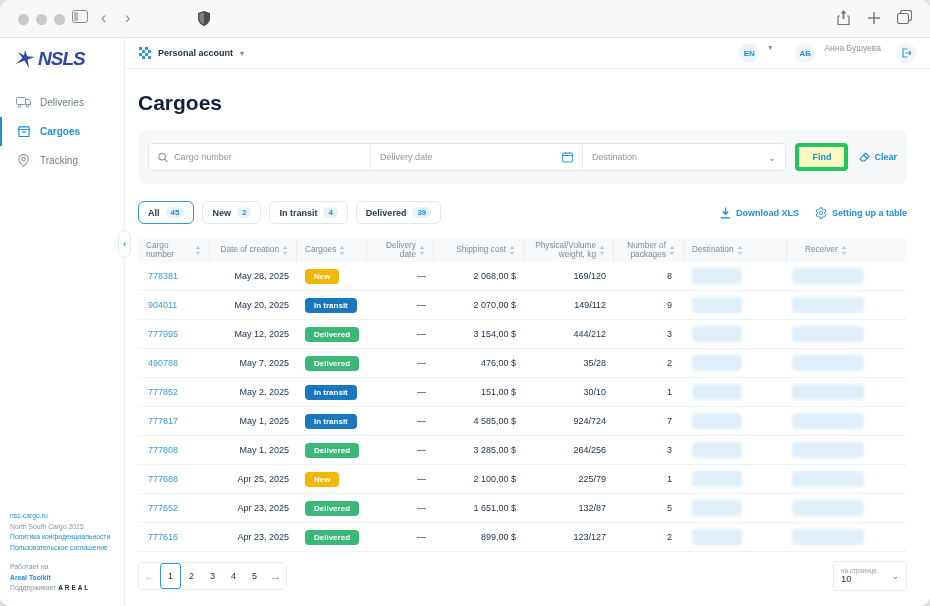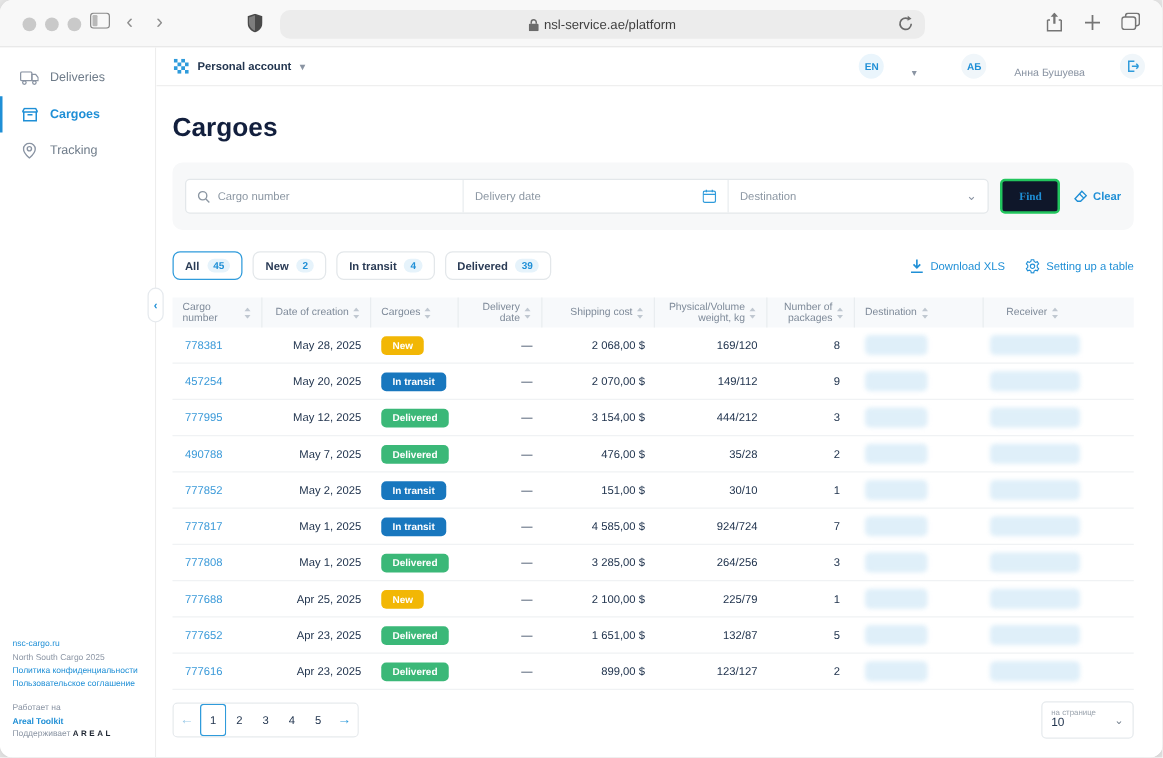--- a/index.html
+++ b/index.html
@@ -32,47 +32,47 @@
   .sb-footer { position:absolute; left:10px; bottom:12px; width:112px; font-size:6.8px; line-height:1.55; }
   .sb-footer a, .sb-link { color:#1f8fd6; text-decoration:none; display:block; }
   .sb-gray { color:#8a94a3; }
   .areal-brand { color:#1c2430; font-weight:bold; letter-spacing:2px; font-size:6.4px; }
   .collapse-handle { position:absolute; left:118px; top:230px; width:13px; height:28px; background:#fff; border:1px solid #e6eaee; border-radius:7px; z-index:5; display:flex; align-items:center; justify-content:center; color:#1f8fd6; font-size:9px; font-weight:bold; cursor:pointer; }
 
   
   .app-header { height:31px; border-bottom:1px solid #efefef; display:flex; align-items:center; padding:0 14px; }
   .acct { display:flex; align-items:center; gap:7px; font-size:9px; font-weight:bold; color:#22354f; cursor:pointer; }
   .chev { color:#8a94a3; font-size:8px; }
-  .hdr-right { margin-left:auto; display:flex; align-items:flex-end; gap:22px; }
+  .hdr-right { margin-left:auto; display:flex; align-items:flex-start; gap:9px; }
   .circ { width:20px; height:20px; border-radius:50%; background:#eaf5fc; color:#1f8fd6; font-size:8px; font-weight:bold; display:flex; align-items:center; justify-content:center; cursor:pointer; }
   .circ.lite { background:#f0f6fa; }
   .user-name { font-size:8.5px; color:#8a94a3; }
 
   
   .content { padding:0 23px 0 13px; }
   .page-title { font-size:21px; font-weight:bold; color:#121f3d; margin:22px 0 0 0; }
 
   .filter-panel { margin-top:15px; background:#f7f8f9; border-radius:8px; padding:13px 10px; display:flex; align-items:center; }
   .fields { display:flex; background:#fff; border:1px solid #e3e7ea; border-radius:4px; height:28px; flex:1; }
   .field { display:flex; align-items:center; gap:6px; padding:0 9px; border-right:1px solid #e9edf0; }
   .field:last-child { border-right:none; }
   .field input { border:none; outline:none; font-size:9px; color:#22354f; width:100%; font-family:inherit; background:transparent; }
   .field input::placeholder { color:#8c97a3; }
   .f-search { width:222px; }
   .f-date { width:212px; }
   .f-dest { flex:1; justify-content:space-between; }
-  .btn-find { margin-left:9px; height:28px; padding:0 13px; border:2px solid #22c55e; border-radius:4px; background:#0f172a; color:#1f8fd6; font-size:9px; font-weight:bold; cursor:pointer; font-family:Liberation Serif, serif; }
+  .btn-find { margin-left:9px; height:28px; padding:0 13px; border:4px solid #22c55e; border-radius:4px; background:#fef9c3; color:#1f8fd6; font-size:9px; font-weight:bold; cursor:pointer; font-family:Liberation Sans, sans-serif; }
   .btn-clear { margin-left:11px; display:flex; align-items:center; gap:4px; color:#1f8fd6; font-size:9px; font-weight:bold; cursor:pointer; background:none; border:none; font-family:inherit; }
 
   .tabs-row { margin-top:17px; display:flex; align-items:center; }
   .tab { display:flex; align-items:center; gap:6px; border:1px solid #e3e7ea; border-radius:6px; background:#fff; padding:5px 9px; margin-right:8px; font-size:9px; color:#2a3b55; font-weight:bold; cursor:pointer; font-family:inherit; }
   .tab.active { border-color:#2f9bdb; }
   .tab .cnt { background:#e6f3fb; color:#1f8fd6; border-radius:8px; padding:1px 5px; font-size:8px; font-weight:bold; }
   .tab-actions { margin-left:auto; display:flex; align-items:center; gap:16px; }
-  .link-act { display:flex; align-items:center; gap:5px; color:#1f8fd6; font-size:9px; font-weight:normal; cursor:pointer; background:none; border:none; font-family:inherit; }
+  .link-act { display:flex; align-items:center; gap:5px; color:#1f8fd6; font-size:9px; font-weight:bold; cursor:pointer; background:none; border:none; font-family:inherit; }
 
   
   .table { margin-top:14px; --cols:72px 87px 70px 67px 90px 90px 70px 103px 1fr; }
   .t-header { display:grid; grid-template-columns:var(--cols); background:#f7f9fb; height:24px; }
   .th { display:flex; align-items:center; gap:3px; font-size:8.3px; color:#7e8a99; padding:0 8px; border-right:1px solid #e9edf0; line-height:1.1; cursor:pointer; }
   .th:last-child { border-right:none; }
   .th.r { justify-content:flex-end; text-align:right; }
   .th .sort { flex:0 0 auto; }
   .t-row { display:grid; grid-template-columns:var(--cols); height:29px; align-items:center; border-bottom:1px solid #f0f2f4; }
   .td { font-size:9px; color:#22354f; padding:0 8px; white-space:nowrap; }
@@ -119,33 +119,20 @@
         </svg>
     </div>
     <div class="chrome-ic nav-ch" style="left:101px;top:9px;">‹</div>
     <div class="chrome-ic nav-ch" style="left:125px;top:9px;">›</div>
     <div class="chrome-ic" style="left:198px;top:11px;">
       <svg width="12" height="15" viewBox="0 0 12 15">
           <path d="M6 0 L12 2 V7 C12 11 9.4 13.8 6 15 C2.6 13.8 0 11 0 7 V2 Z" fill="#4a4a4a"></path>
           <path d="M6 1.2 V13.6 C3.3 12.5 1.2 10.2 1.2 7 V2.9 Z" fill="#7e7e7e"></path>
         </svg>
     </div>
-    <div class="url-pill">
-      <svg width="8" height="10" viewBox="0 0 8 10">
-          <rect x="0" y="4" width="8" height="6" rx="1" fill="#6b6b6b"></rect>
-          <path d="M2 4 V2.8 C2 1.6 2.9 0.8 4 0.8 C5.1 0.8 6 1.6 6 2.8 V4" fill="none" stroke="#6b6b6b" stroke-width="1.2"></path>
-        </svg>
-      <span>nsl-service.ae/platform</span>
-      <span class="url-reload">
-        <svg width="13" height="14" viewBox="0 0 13 14">
-            <path d="M11 7 A4.5 4.5 0 1 1 8.5 3" fill="none" stroke="#6b6b6b" stroke-width="1.3"></path>
-            <path d="M8.2 0.6 L11.2 3 L8 4.6 Z" fill="#6b6b6b"></path>
-          </svg>
-      </span>
-    </div>
     <div class="chrome-ic" style="right:80px;top:10px;">
       <svg width="13" height="16" viewBox="0 0 13 16">
           <path d="M6.5 0 L9.5 3.4 H7.4 V9 H5.6 V3.4 H3.5 Z" fill="#757575"></path>
           <path d="M1 6 H3 M10 6 H12 M1 6 V14.5 H12 V6" fill="none" stroke="#757575" stroke-width="1.2"></path>
         </svg>
     </div>
     <div class="chrome-ic" style="right:50px;top:12px;">
       <svg width="12" height="12" viewBox="0 0 12 12">
           <path d="M6 0 V12 M0 6 H12" stroke="#757575" stroke-width="1.4"></path>
         </svg>
@@ -154,20 +141,28 @@
       <svg width="15" height="14" viewBox="0 0 15 14">
           <rect x="3.5" y="0.5" width="11" height="10" rx="2" fill="none" stroke="#757575" stroke-width="1.2"></rect>
           <rect x="0.5" y="3.5" width="11" height="10" rx="2" fill="#f8f8f8" stroke="#757575" stroke-width="1.2"></rect>
         </svg>
     </div>
   </div>
 
   <div class="app">
 
     <aside class="sidebar">
+      <div class="logo">
+        <div class="logo-inner">
+          <svg width="22" height="22" viewBox="0 0 22 22">
+              <path d="M11 2 L13.2 8.2 L21 9 L13.6 11.4 L15 20 L10.4 12.6 L2 16 L8.4 10 L4 4 L10 7.4 Z" fill="#2c4a9e"></path>
+            </svg>
+          <span class="logo-txt">NSLS</span>
+        </div>
+      </div>
       <nav class="menu">
         <div class="menu-item">
           <span class="mi">
             <svg width="15" height="11" viewBox="0 0 15 11">
                 <rect x="0.5" y="0.5" width="9" height="7" rx="1" fill="none" stroke="#8a94a3"></rect>
                 <path d="M9.5 2.5 H12.5 L14.5 5 V7.5 H9.5 Z" fill="none" stroke="#8a94a3"></path>
                 <circle cx="3.5" cy="9" r="1.4" fill="none" stroke="#8a94a3"></circle>
                 <circle cx="11.5" cy="9" r="1.4" fill="none" stroke="#8a94a3"></circle>
               </svg>
           </span>
@@ -380,21 +375,21 @@
     <div class="td r c-pkg" style="padding-right:12px;">8</div>
     <div class="td" style="padding:0;">
                   <div class="blur-pill bp-dest"></div>
                 </div>
     <div class="td" style="padding:0;">
                   <div class="blur-pill bp-recv"></div>
                 </div>
   </div>
 
   <div class="t-row">
-    <div class="td c-num">457254</div>
+    <div class="td c-num">904011</div>
     <div class="td r c-date">May 20, 2025</div>
     <div class="td"><span class="badge badge-transit">In transit</span></div>
     <div class="td r c-ddate">—</div>
     <div class="td r c-cost">2 070,00 $</div>
     <div class="td r c-weight">149/112</div>
     <div class="td r c-pkg" style="padding-right:12px;">9</div>
     <div class="td" style="padding:0;">
                   <div class="blur-pill bp-dest"></div>
                 </div>
     <div class="td" style="padding:0;">

